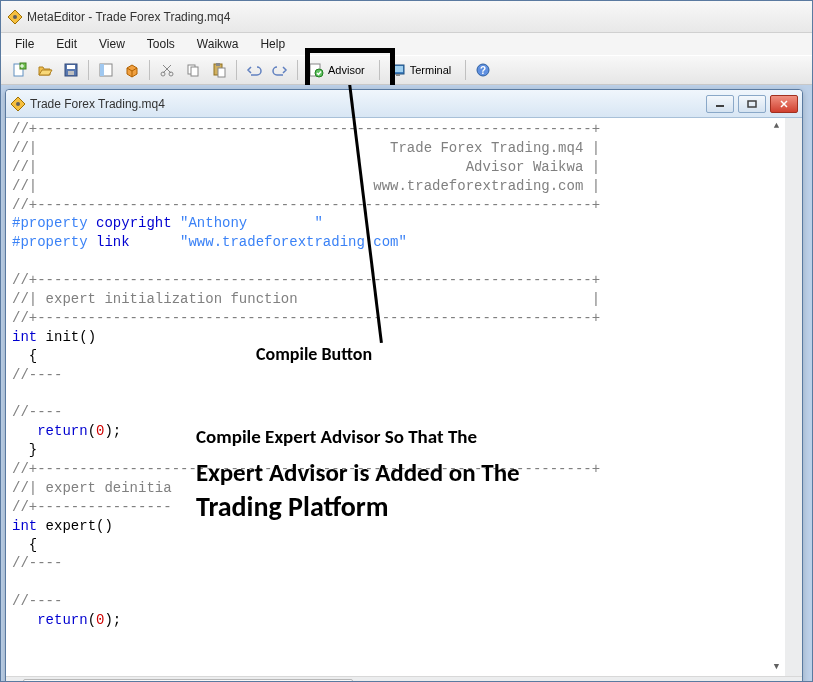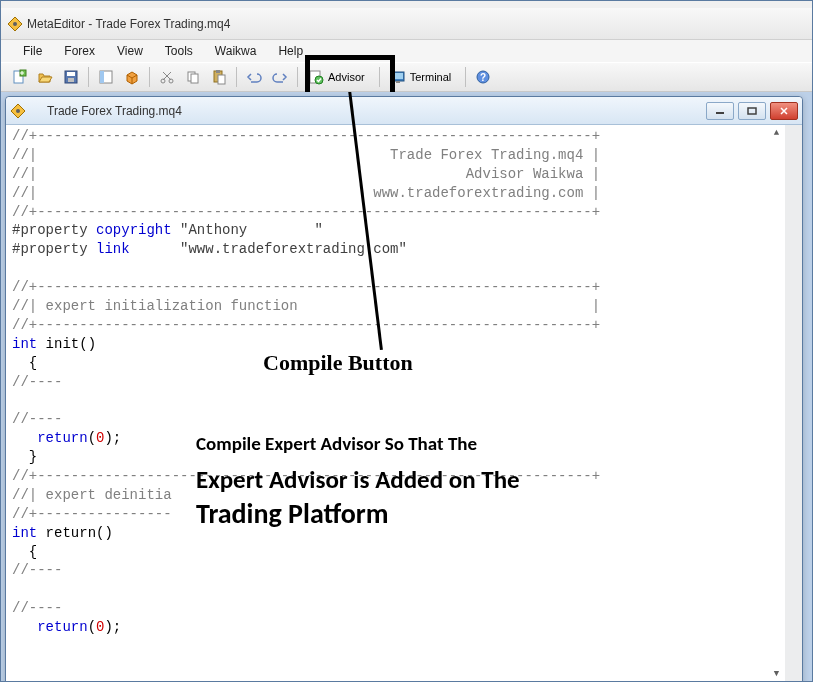--- a/index.html
+++ b/index.html
@@ -20,29 +20,28 @@
   flex-direction: column;
 }
 .titlebar {
   height: 32px;
   background: linear-gradient(#f8f8f8, #e8e8e8);
   display: flex;
   align-items: center;
   padding: 0 6px;
   gap: 4px;
   border-bottom: 1px solid #d0d0d0;
-  margin-top: 7px;
 }
 .titlebar .title { font-size: 12px; color: #333; }
 .menubar {
   height: 22px;
   background: #f5f5f5;
   display: flex;
   align-items: center;
-  padding: 0 12px;
+  padding: 0 4px;
   gap: 2px;
 }
 .menubar .menu-item {
   padding: 2px 10px;
   font-size: 12px;
   color: #222;
   cursor: default;
 }
 .toolbar {
   height: 30px;
@@ -103,21 +102,21 @@
   box-shadow: 0 2px 6px rgba(0,0,0,0.2);
 }
 .child-titlebar {
   height: 28px;
   background: linear-gradient(#f0f6fc, #d8e6f4);
   border-bottom: 1px solid #a8c0d8;
   border-radius: 4px 4px 0 0;
   display: flex;
   align-items: center;
   padding: 0 4px;
-  gap: 21px;
+  gap: 4px;
 }
 .child-titlebar .title { font-size: 12px; color: #333; flex: 1; }
 .win-controls { display: flex; gap: 4px; }
 .win-btn {
   width: 28px;
   height: 18px;
   border-radius: 2px;
   display: flex;
   align-items: center;
   justify-content: center;
@@ -138,21 +137,21 @@
   line-height: 1.35;
   padding: 2px 0 2px 6px;
   overflow: hidden;
   white-space: pre;
   color: #000;
   position: relative;
   border-right: 17px solid #ecedee;
 }
 .c-gray { color: #808080; }
 .c-blue { color: #0000d0; }
-.c-green { color: #404040; }
+.c-green { color: #3b82f6; }
 .c-red { color: #d00000; }
 .scrollbar-h {
   height: 17px;
   background: #ecedee;
   border-top: 1px solid #d8d8d8;
   display: flex;
   align-items: center;
 }
 .sb-arrow { width: 17px; height: 17px; display:flex;align-items:center;justify-content:center;color:#606060;font-size:9px;}
 .sb-thumb { flex: 0 0 330px; height: 13px; margin: 2px 0; background: linear-gradient(#fafafa,#d8d8d8); border: 1px solid #b8b8b8; border-radius: 2px; display:flex;align-items:center;justify-content:center;color:#909090;font-size:8px;letter-spacing:1px;}
@@ -190,21 +189,21 @@
       <svg width="16" height="16" viewBox="0 0 16 16">
           <polygon points="8,1 15,8 8,15 1,8" fill="#f6c040" stroke="#a07000"></polygon>
           <circle cx="8" cy="8" r="2" fill="#606060"></circle>
         </svg>
     </span>
     <span class="title">MetaEditor - Trade Forex Trading.mq4</span>
   </div>
 
   <div class="menubar">
     <div class="menu-item">File</div>
-    <div class="menu-item">Forex</div>
+    <div class="menu-item">Edit</div>
     <div class="menu-item">View</div>
     <div class="menu-item">Tools</div>
     <div class="menu-item">Waikwa</div>
     <div class="menu-item">Help</div>
   </div>
 
   <div class="toolbar">
     <div class="tbtn">
         <svg width="16" height="16">
           <rect x="3" y="2" width="9" height="12" fill="#fff" stroke="#6090c0"></rect>
@@ -345,39 +344,39 @@
 <span class="c-blue">int</span><span> init()</span>
 <span>  {</span>
 <span class="c-gray">//----</span>
 <span></span>
 <span class="c-gray">//----</span>
 <span>   </span><span class="c-blue">return</span><span>(</span><span class="c-red">0</span><span>);</span>
 <span>  }</span>
 <span class="c-gray">//+------------------------------------------------------------------+</span>
 <span class="c-gray">//| expert deinitia</span>
 <span class="c-gray">//+----------------</span>
-<span class="c-blue">int</span><span> return()</span>
+<span class="c-blue">int</span><span> expert()</span>
 <span>  {</span>
 <span class="c-gray">//----</span>
 <span></span>
 <span class="c-gray">//----</span>
 <span>   </span><span class="c-blue">return</span><span>(</span><span class="c-red">0</span><span>);</span>
 <div class="scrollbar-v-arrow" style="top:1px;">▲</div>
 <div class="scrollbar-v-arrow" style="bottom:1px;">▼</div>
 </div>
       <div class="scrollbar-h">
         <div class="sb-arrow">◄</div>
         <div class="sb-thumb">|||</div>
         <div class="sb-track"></div>
         <div class="sb-arrow">►</div>
       </div>
     </div>
 
     <div class="annotation" style="left:347px; top:-2px;">
       <div class="ann-line" style="width:3px; height:262px; transform:rotate(-7deg);"></div>
     </div>
-    <div class="annotation ann-text" style="left:262px; top:258px; font-size:22px;font-family:Liberation Serif, serif;">Compile Button</div>
+    <div class="annotation ann-text" style="left:255px; top:258px; font-size:18px;">Compile Button</div>
     <div class="annotation ann-text" style="left:195px; top:340px; font-size:19px;">Compile Expert Advisor  So That The</div>
     <div class="annotation ann-text" style="left:195px; top:372px; font-size:25px;">Expert Advisor is Added on The</div>
     <div class="annotation ann-text" style="left:195px; top:404px; font-size:28px;">Trading Platform</div>
   </div>
 
 </div>
 
 </body></html>

